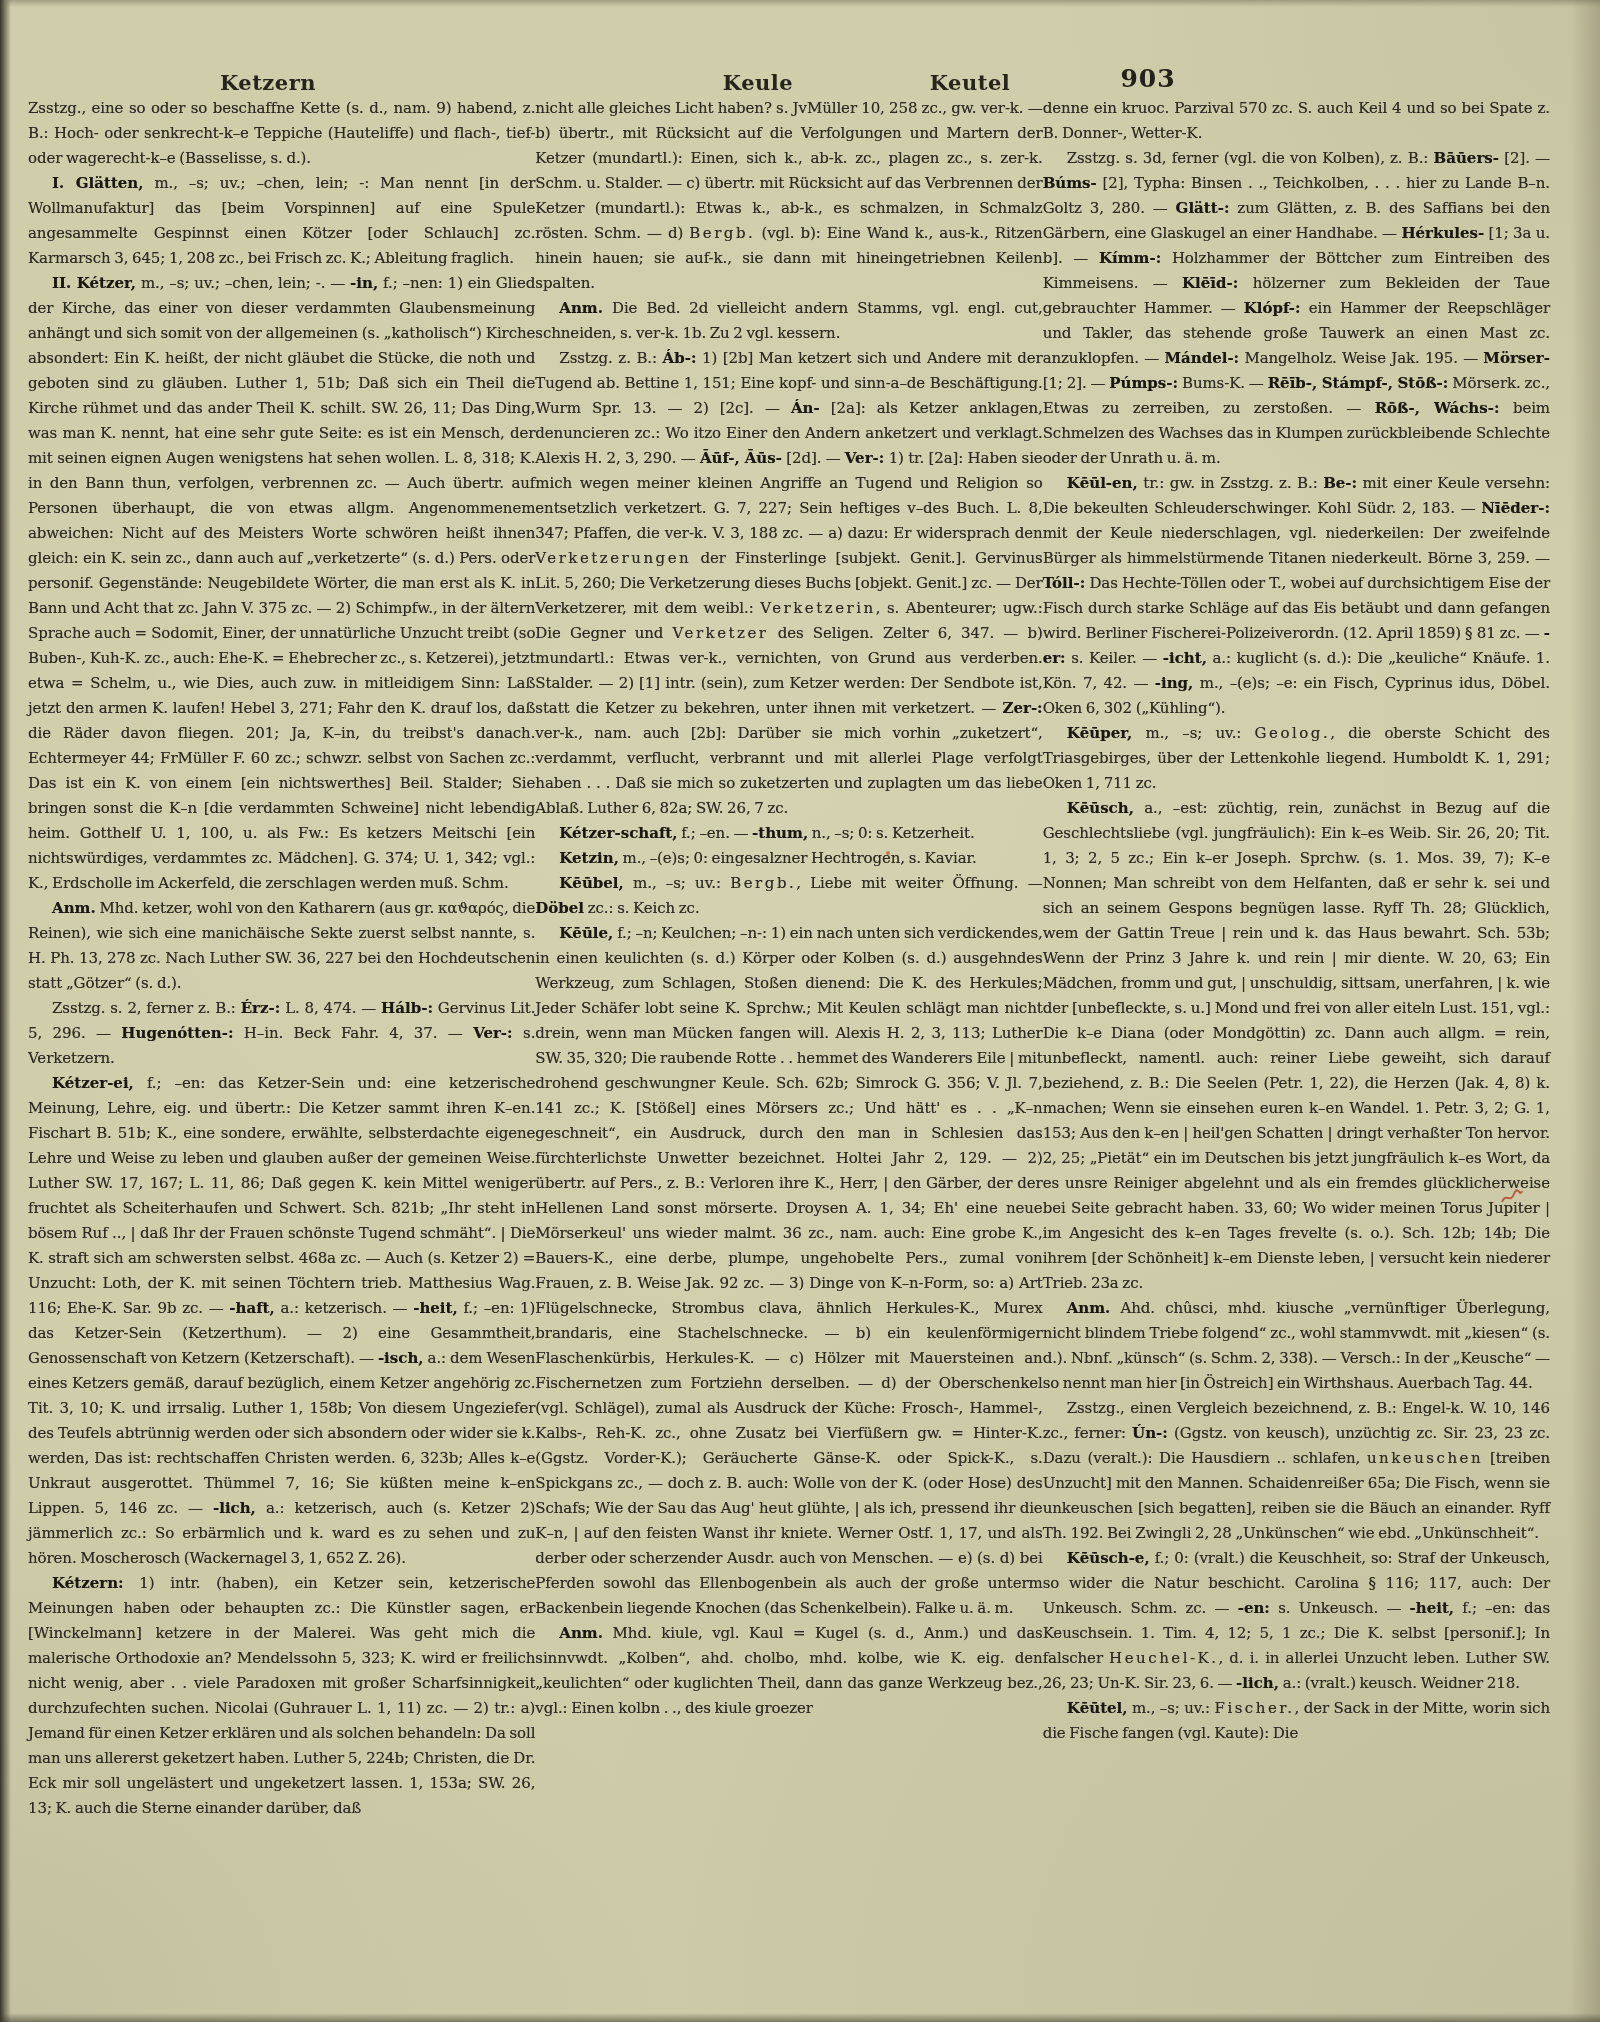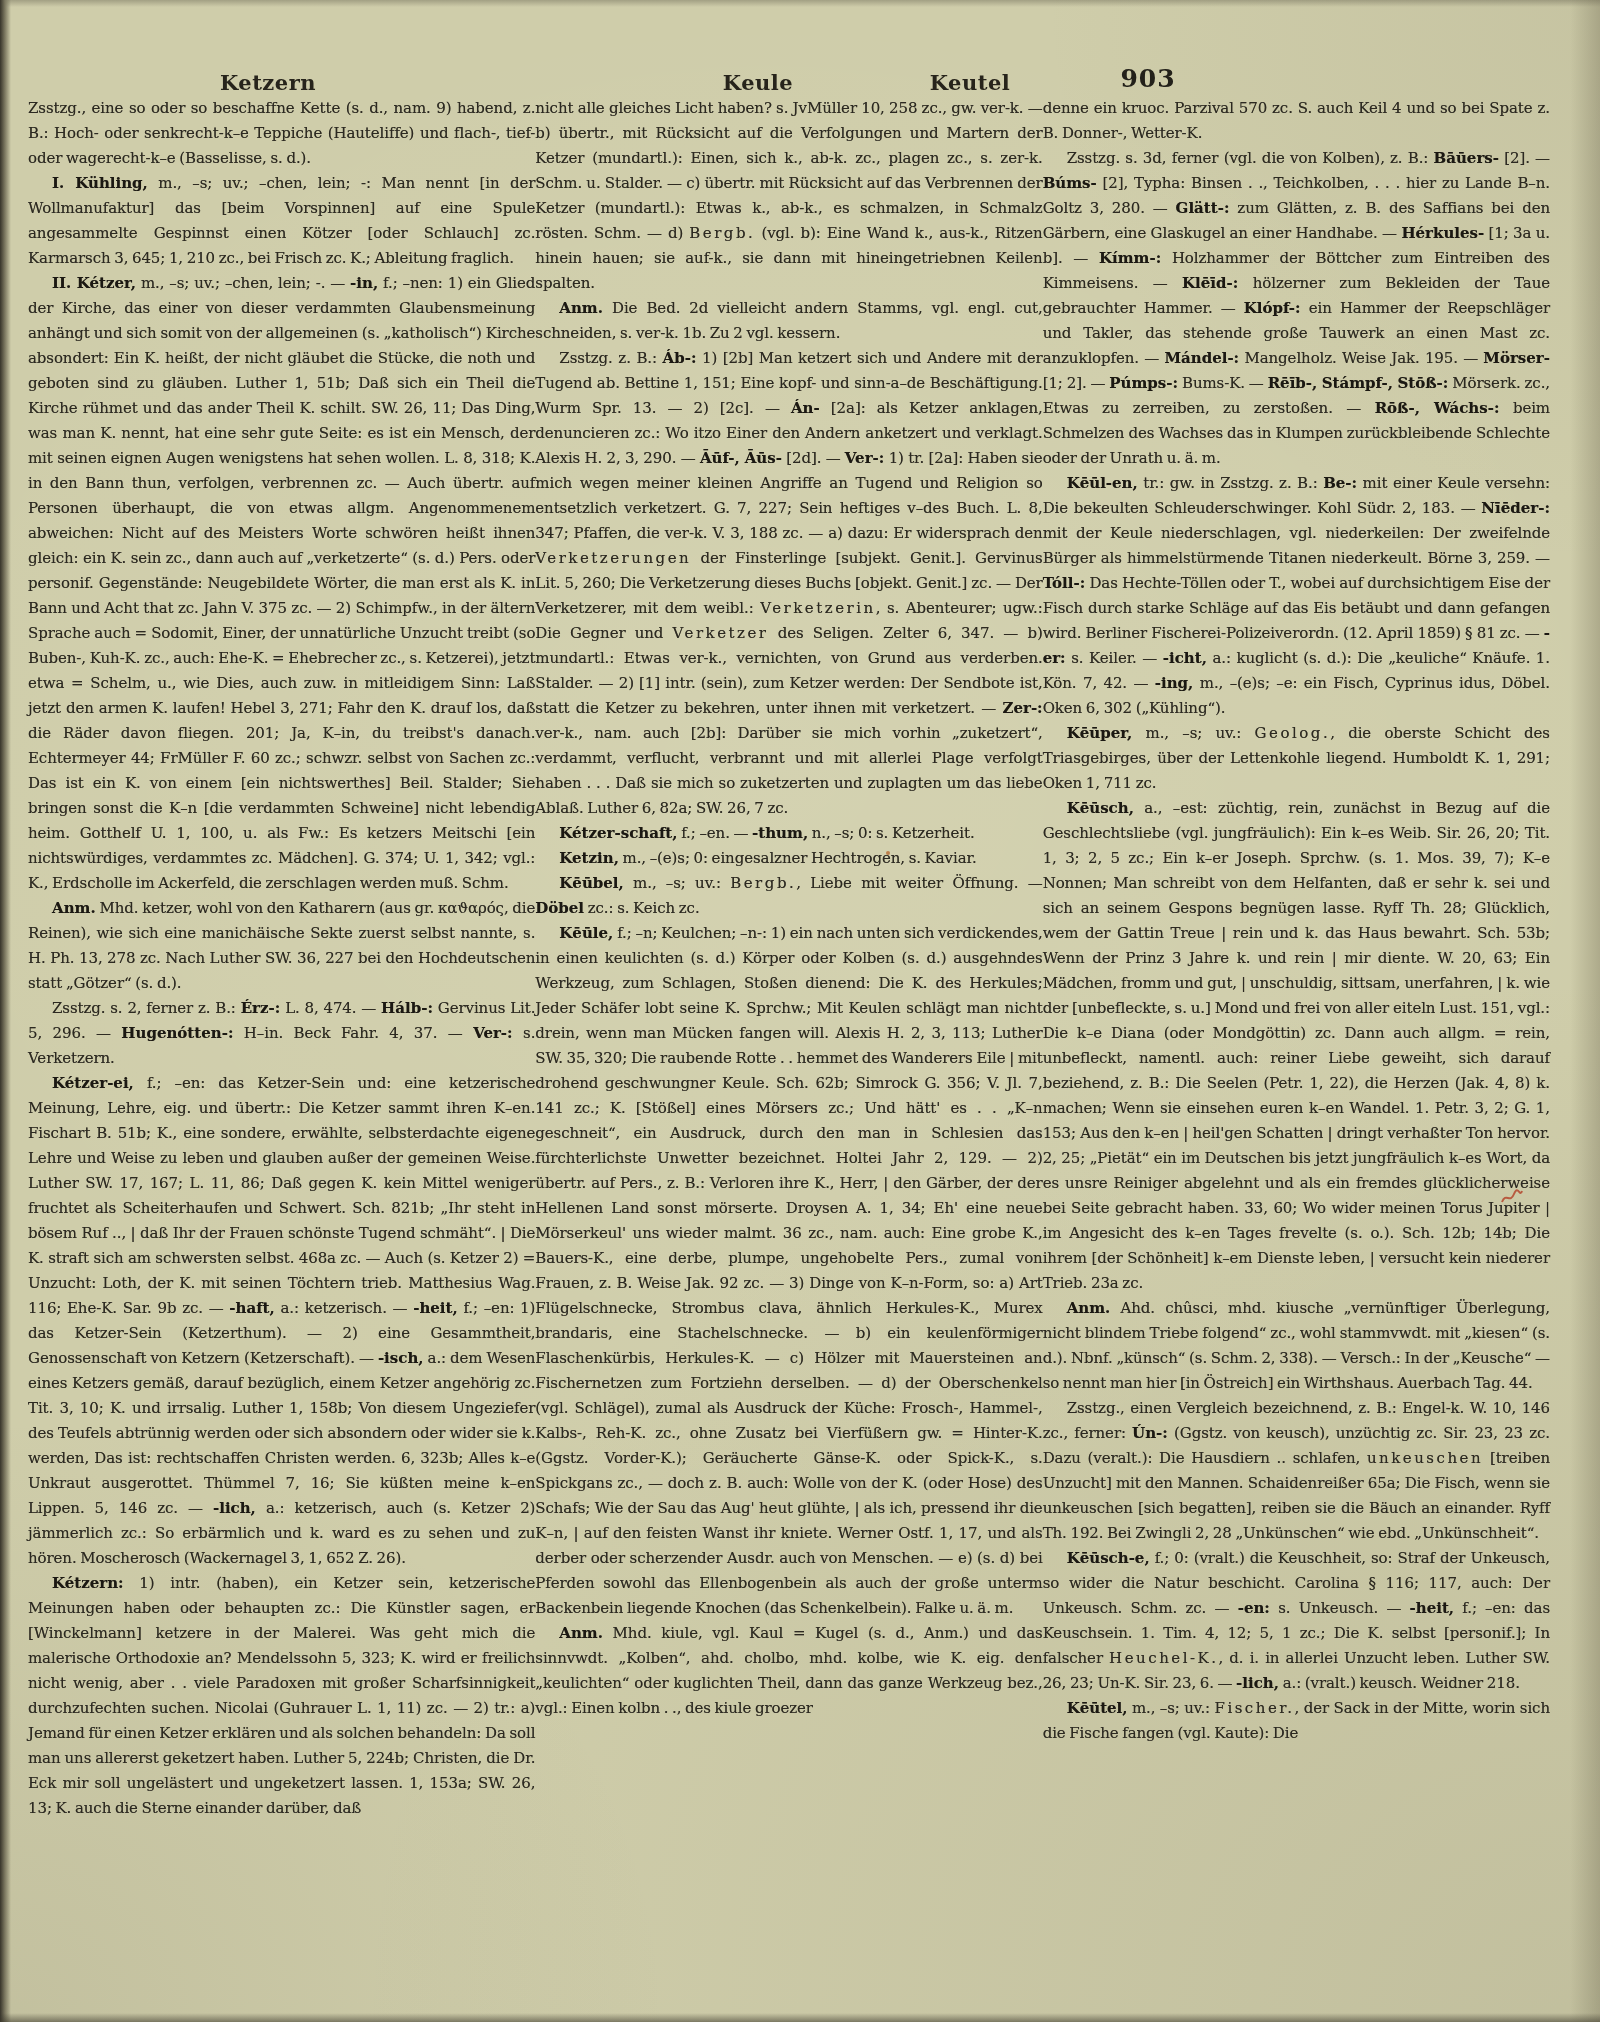--- a/index.html
+++ b/index.html
@@ -51,21 +51,21 @@
   <div class="edge-bottom"></div>
 
   <span class="running-head" style="left:268px">Ketzern</span>
   <span class="running-head" style="left:758px">Keule</span>
   <span class="running-head" style="left:970px">Keutel</span>
   <span class="page-number" style="left:1148px">903</span>
 
   <div class="columns">
     <div class="col">
         <p class="para flush"><span class="">Zsstzg., eine so oder so beschaffne Kette (s. d., nam. 9) habend, z. B.: Hoch- oder senkrecht-k–e Teppiche (Hauteliffe) und flach-, tief- oder wagerecht-k–e (Basselisse, s. d.).</span></p>
-        <p class="para"><span class="hw">I. Kühling,</span><span class=""> m., –s; uv.; –chen, lein; -: Man nennt [in der Wollmanufaktur] das [beim Vorspinnen] auf eine Spule angesammelte Gespinnst einen Kötzer [oder Schlauch] zc. Karmarsch 3, 645; 1, 210 zc., bei Frisch zc. K.; Ableitung fraglich.</span></p>
+        <p class="para"><span class="hw">I. Glätten,</span><span class=""> m., –s; uv.; –chen, lein; -: Man nennt [in der Wollmanufaktur] das [beim Vorspinnen] auf eine Spule angesammelte Gespinnst einen Kötzer [oder Schlauch] zc. Karmarsch 3, 645; 1, 208 zc., bei Frisch zc. K.; Ableitung fraglich.</span></p>
         <p class="para"><span class="hw">II. Kétzer,</span><span class=""> m., –s; uv.; –chen, lein; -. — </span><span class="hw">-in,</span><span class=""> f.; –nen: 1) ein Glied der Kirche, das einer von dieser verdammten Glaubensmeinung anhängt und sich somit von der allgemeinen (s. „katholisch“) Kirche absondert: Ein K. heißt, der nicht gläubet die Stücke, die noth und geboten sind zu gläuben. Luther 1, 51b; Daß sich ein Theil die Kirche rühmet und das ander Theil K. schilt. SW. 26, 11; Das Ding, was man K. nennt, hat eine sehr gute Seite: es ist ein Mensch, der mit seinen eignen Augen wenigstens hat sehen wollen. L. 8, 318; K. in den Bann thun, verfolgen, verbrennen zc. — Auch übertr. auf Personen überhaupt, die von etwas allgm. Angenommenem abweichen: Nicht auf des Meisters Worte schwören heißt ihnen gleich: ein K. sein zc., dann auch auf „verketzerte“ (s. d.) Pers. oder personif. Gegenstände: Neugebildete Wörter, die man erst als K. in Bann und Acht that zc. Jahn V. 375 zc. — 2) Schimpfw., in der ältern Sprache auch = Sodomit, Einer, der unnatürliche Unzucht treibt (so Buben-, Kuh-K. zc., auch: Ehe-K. = Ehebrecher zc., s. Ketzerei), jetzt etwa = Schelm, u., wie Dies, auch zuw. in mitleidigem Sinn: Laß jetzt den armen K. laufen! Hebel 3, 271; Fahr den K. drauf los, daß die Räder davon fliegen. 201; Ja, K–in, du treibst's danach. Echtermeyer 44; FrMüller F. 60 zc.; schwzr. selbst von Sachen zc.: Das ist ein K. von einem [ein nichtswerthes] Beil. Stalder; Sie bringen sonst die K–n [die verdammten Schweine] nicht lebendig heim. Gotthelf U. 1, 100, u. als Fw.: Es ketzers Meitschi [ein nichtswürdiges, verdammtes zc. Mädchen]. G. 374; U. 1, 342; vgl.: K., Erdscholle im Ackerfeld, die zerschlagen werden muß. Schm.</span></p>
         <p class="para"><span class="hw">Anm.</span><span class=""> Mhd. ketzer, wohl von den Katharern (aus gr. καϑαρός, die Reinen), wie sich eine manichäische Sekte zuerst selbst nannte, s. H. Ph. 13, 278 zc. Nach Luther SW. 36, 227 bei den Hochdeutschen statt „Götzer“ (s. d.).</span></p>
         <p class="para"><span class="">Zsstzg. s. 2, ferner z. B.: </span><span class="hw">Érz-:</span><span class=""> L. 8, 474. — </span><span class="hw">Hálb-:</span><span class=""> Gervinus Lit. 5, 296. — </span><span class="hw">Hugenótten-:</span><span class=""> H–in. Beck Fahr. 4, 37. — </span><span class="hw">Ver-:</span><span class=""> s. Verketzern.</span></p>
         <p class="para"><span class="hw">Kétzer-ei,</span><span class=""> f.; –en: das Ketzer-Sein und: eine ketzerische Meinung, Lehre, eig. und übertr.: Die Ketzer sammt ihren K–en. Fischart B. 51b; K., eine sondere, erwählte, selbsterdachte eigene Lehre und Weise zu leben und glauben außer der gemeinen Weise. Luther SW. 17, 167; L. 11, 86; Daß gegen K. kein Mittel weniger fruchtet als Scheiterhaufen und Schwert. Sch. 821b; „Ihr steht in bösem Ruf .., | daß Ihr der Frauen schönste Tugend schmäht“. | Die K. straft sich am schwersten selbst. 468a zc. — Auch (s. Ketzer 2) = Unzucht: Loth, der K. mit seinen Töchtern trieb. Matthesius Wag. 116; Ehe-K. Sar. 9b zc. — </span><span class="hw">-haft,</span><span class=""> a.: ketzerisch. — </span><span class="hw">-heit,</span><span class=""> f.; –en: 1) das Ketzer-Sein (Ketzerthum). — 2) eine Gesammtheit, Genossenschaft von Ketzern (Ketzerschaft). — </span><span class="hw">-isch,</span><span class=""> a.: dem Wesen eines Ketzers gemäß, darauf bezüglich, einem Ketzer angehörig zc. Tit. 3, 10; K. und irrsalig. Luther 1, 158b; Von diesem Ungeziefer des Teufels abtrünnig werden oder sich absondern oder wider sie k. werden, Das ist: rechtschaffen Christen werden. 6, 323b; Alles k–e Unkraut ausgerottet. Thümmel 7, 16; Sie küßten meine k–en Lippen. 5, 146 zc. — </span><span class="hw">-lich,</span><span class=""> a.: ketzerisch, auch (s. Ketzer 2) jämmerlich zc.: So erbärmlich und k. ward es zu sehen und zu hören. Moscherosch (Wackernagel 3, 1, 652 Z. 26).</span></p>
         <p class="para"><span class="hw">Kétzern:</span><span class=""> 1) intr. (haben), ein Ketzer sein, ketzerische Meinungen haben oder behaupten zc.: Die Künstler sagen, er [Winckelmann] ketzere in der Malerei. Was geht mich die malerische Orthodoxie an? Mendelssohn 5, 323; K. wird er freilich nicht wenig, aber . . viele Paradoxen mit großer Scharfsinnigkeit durchzufechten suchen. Nicolai (Guhrauer L. 1, 11) zc. — 2) tr.: a) Jemand für einen Ketzer erklären und als solchen behandeln: Da soll man uns allererst geketzert haben. Luther 5, 224b; Christen, die Dr. Eck mir soll ungelästert und ungeketzert lassen. 1, 153a; SW. 26, 13; K. auch die Sterne einander darüber, daß</span></p>
       </div>
     <div class="col">
         <p class="para flush"><span class="">nicht alle gleiches Licht haben? s. JvMüller 10, 258 zc., gw. ver-k. — b) übertr., mit Rücksicht auf die Verfolgungen und Martern der Ketzer (mundartl.): Einen, sich k., ab-k. zc., plagen zc., s. zer-k. Schm. u. Stalder. — c) übertr. mit Rücksicht auf das Verbrennen der Ketzer (mundartl.): Etwas k., ab-k., es schmalzen, in Schmalz rösten. Schm. — d) </span><span class=" sp">Bergb.</span><span class=""> (vgl. b): Eine Wand k., aus-k., Ritzen hinein hauen; sie auf-k., sie dann mit hineingetriebnen Keilen spalten.</span></p>
         <p class="para"><span class="hw">Anm.</span><span class=""> Die Bed. 2d vielleicht andern Stamms, vgl. engl. cut, schneiden, s. ver-k. 1b. Zu 2 vgl. kessern.</span></p>
         <p class="para"><span class="">Zsstzg. z. B.: </span><span class="hw">Áb-:</span><span class=""> 1) [2b] Man ketzert sich und Andere mit der Tugend ab. Bettine 1, 151; Eine kopf- und sinn-a–de Beschäftigung. Wurm Spr. 13. — 2) [2c]. — </span><span class="hw">Án-</span><span class=""> [2a]: als Ketzer anklagen, denuncieren zc.: Wo itzo Einer den Andern anketzert und verklagt. Alexis H. 2, 3, 290. — </span><span class="hw">Āūf-, Āūs-</span><span class=""> [2d]. — </span><span class="hw">Ver-:</span><span class=""> 1) tr. [2a]: Haben sie mich wegen meiner kleinen Angriffe an Tugend und Religion so entsetzlich verketzert. G. 7, 227; Sein heftiges v–des Buch. L. 8, 347; Pfaffen, die ver-k. V. 3, 188 zc. — a) dazu: Er widersprach den </span><span class=" sp">Verketzerungen</span><span class=""> der Finsterlinge [subjekt. Genit.]. Gervinus Lit. 5, 260; Die Verketzerung dieses Buchs [objekt. Genit.] zc. — Der Verketzerer, mit dem weibl.: </span><span class=" sp">Verketzerin</span><span class="">, s. Abenteurer; ugw.: Die Gegner und </span><span class=" sp">Verketzer</span><span class=""> des Seligen. Zelter 6, 347. — b) mundartl.: Etwas ver-k., vernichten, von Grund aus verderben. Stalder. — 2) [1] intr. (sein), zum Ketzer werden: Der Sendbote ist, statt die Ketzer zu bekehren, unter ihnen mit verketzert. — </span><span class="hw">Zer-:</span><span class=""> ver-k., nam. auch [2b]: Darüber sie mich vorhin „zuketzert“, verdammt, verflucht, verbrannt und mit allerlei Plage verfolgt haben . . . Daß sie mich so zuketzerten und zuplagten um das liebe Ablaß. Luther 6, 82a; SW. 26, 7 zc.</span></p>

